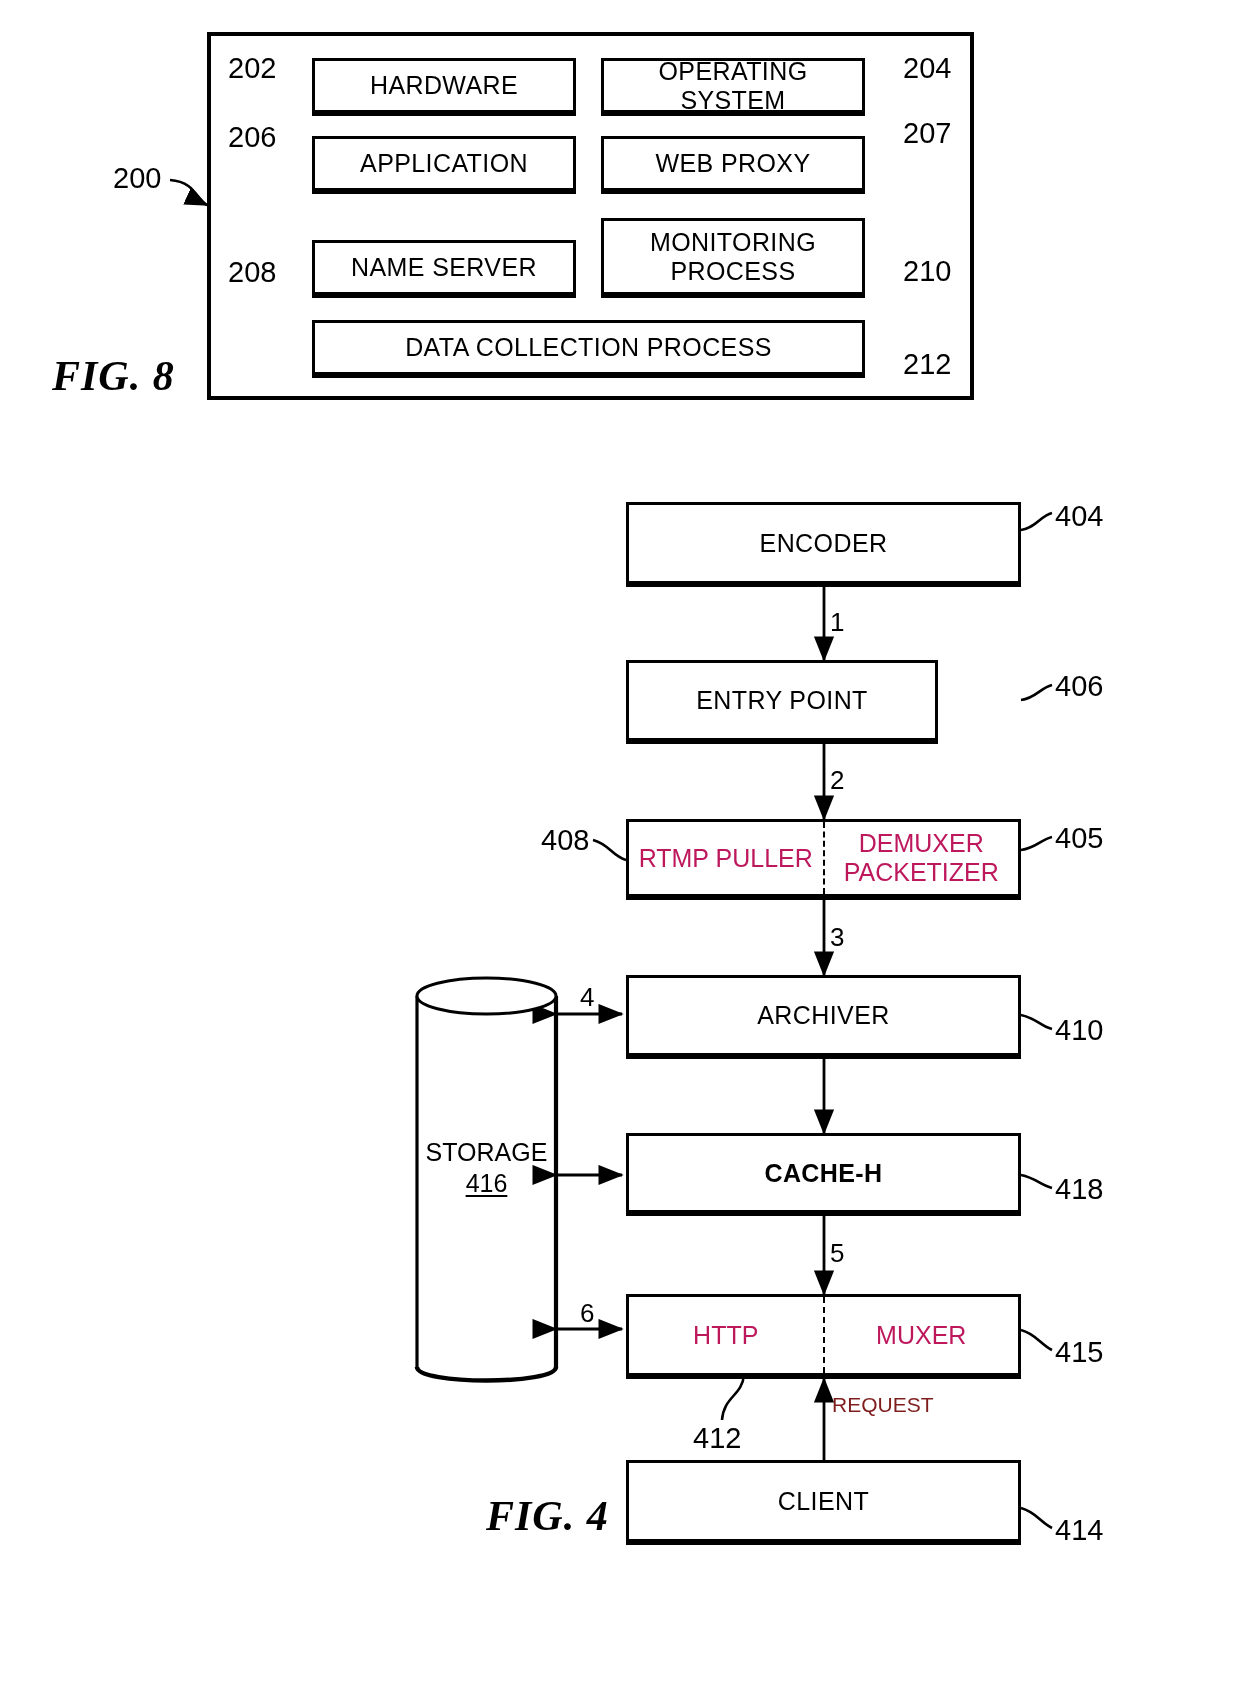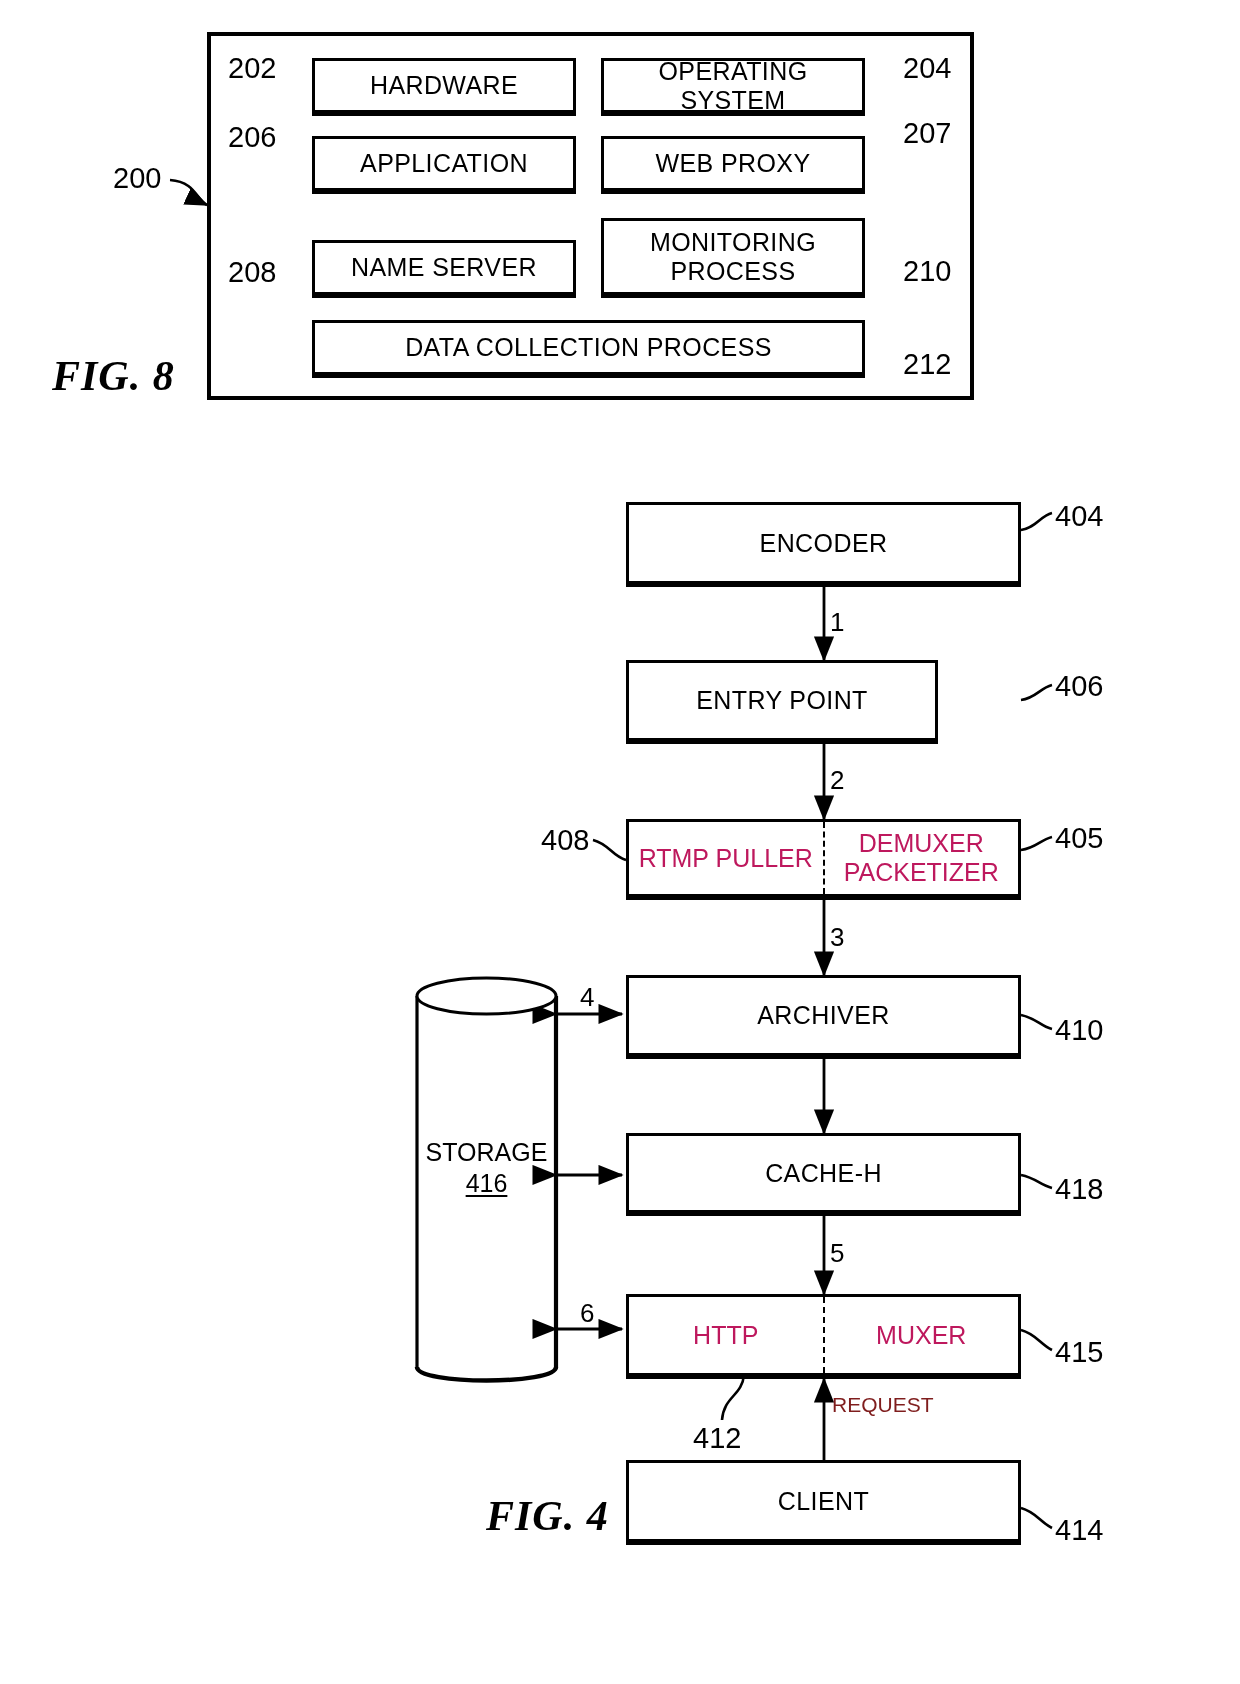--- a/index.html
+++ b/index.html
@@ -254,21 +254,21 @@
     <div class="half" style="flex-direction:column;align-items:center;">
       <span>DEMUXER</span>
       <span>PACKETIZER</span>
     </div>
   </div>
 
   <div class="box thickbottom" style="left:626px; top:975px; width:395px; height:84px;">
     <span>ARCHIVER</span>
   </div>
 
-  <div class="box thickbottom" style="left:626px; top:1133px; width:395px; height:83px;">
+  <div class="box thickbottom" style="left:626px; top:1133px; width:395px; height:83px;font-weight:bold;">
     <span>CACHE-H</span>
   </div>
 
   <div class="split-box thickbottom" style="left:626px; top:1294px; width:395px; height:85px; border-bottom-width:6px;">
     <div class="half left">
       <span>HTTP</span>
     </div>
     <div class="half">
       <span>MUXER</span>
     </div>

